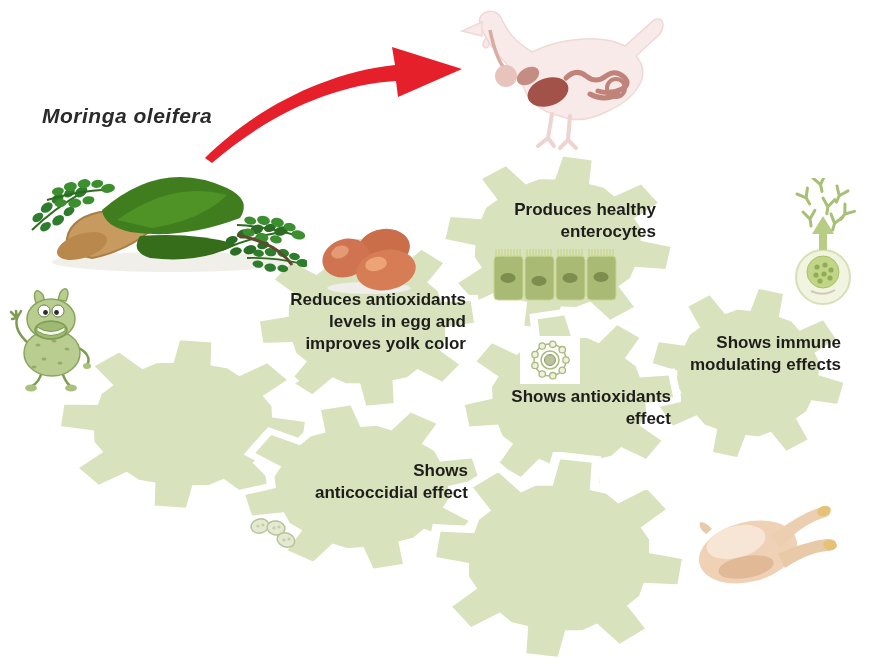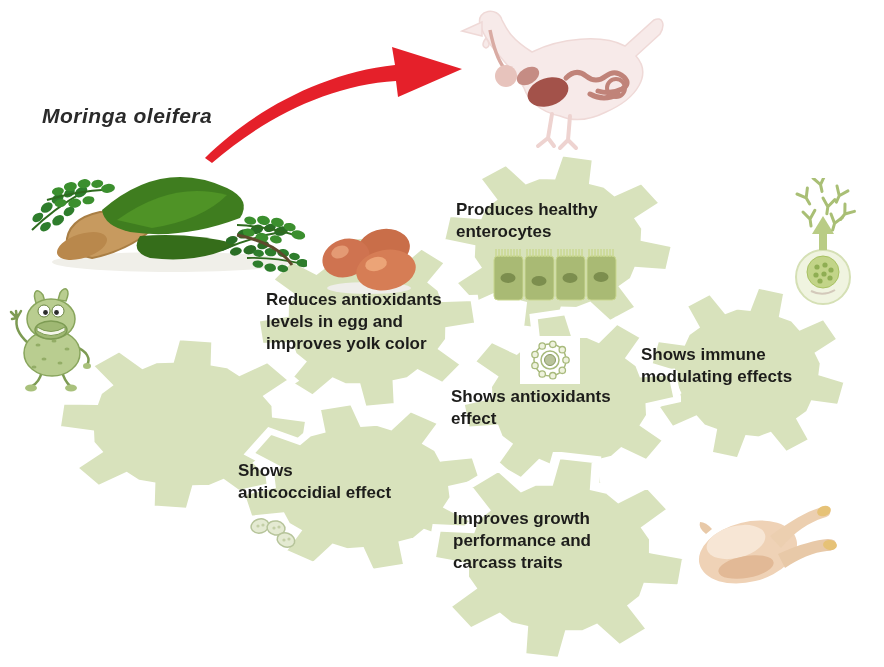--- a/index.html
+++ b/index.html
@@ -1,19 +1,19 @@
 <!DOCTYPE html>
 <html><head>
 <meta charset="utf-8">
 <style>
   html,body{margin:0;padding:0;background:#fff;}
   .canvas{position:relative;width:884px;height:667px;background:#ffffff;overflow:hidden;
           font-family:Liberation Sans, sans-serif;padding-left:39px;}
   .abs{position:absolute;}
-  .gear-label{position:absolute;transform:translateX(-50%);text-align:left;
+  .gear-label{position:absolute;transform:translateX(-50%);text-align:right;
               font-weight:bold;font-size:17px;line-height:1.28;color:#1d1d1b;
               white-space:pre-line;pointer-events:none;}
   .species-label{position:absolute;font-style:italic;font-weight:bold;font-size:21px;
                  color:#2a2a2a;letter-spacing:.5px;}
   svg{display:block;}
 </style>
 </head>
 <body>
 
 <div class="canvas">
@@ -246,23 +246,20 @@
     <path d="M18,42 q-8,-6 -6,-12 q6,0 12,7" fill="#e8c9a8"></path>
   </svg>
 
   <div class="species-label" style="left:42px;top:104px">Moringa oleifera</div>
 
   <div class="gear-label" style="left:556px;top:199px;width:200px">Produces healthy
 enterocytes</div>
   <div class="gear-label" style="left:366px;top:289px;width:200px">Reduces antioxidants
 levels in egg and
 improves yolk color</div>
-  <div class="gear-label" style="left:741px;top:344px;width:200px">Shows immune
+  <div class="gear-label" style="left:741px;top:332px;width:200px">Shows immune
 modulating effects</div>
   <div class="gear-label" style="left:561px;top:386px;width:220px">Shows antioxidants
 effect</div>
   <div class="gear-label" style="left:353px;top:460px;width:230px">Shows
 anticoccidial effect</div>
-  <div class="gear-label" style="left:558px;top:508px;width:210px">Improves growth
-performance and
-carcass traits</div>
 
 </div>
 
 </body></html>

